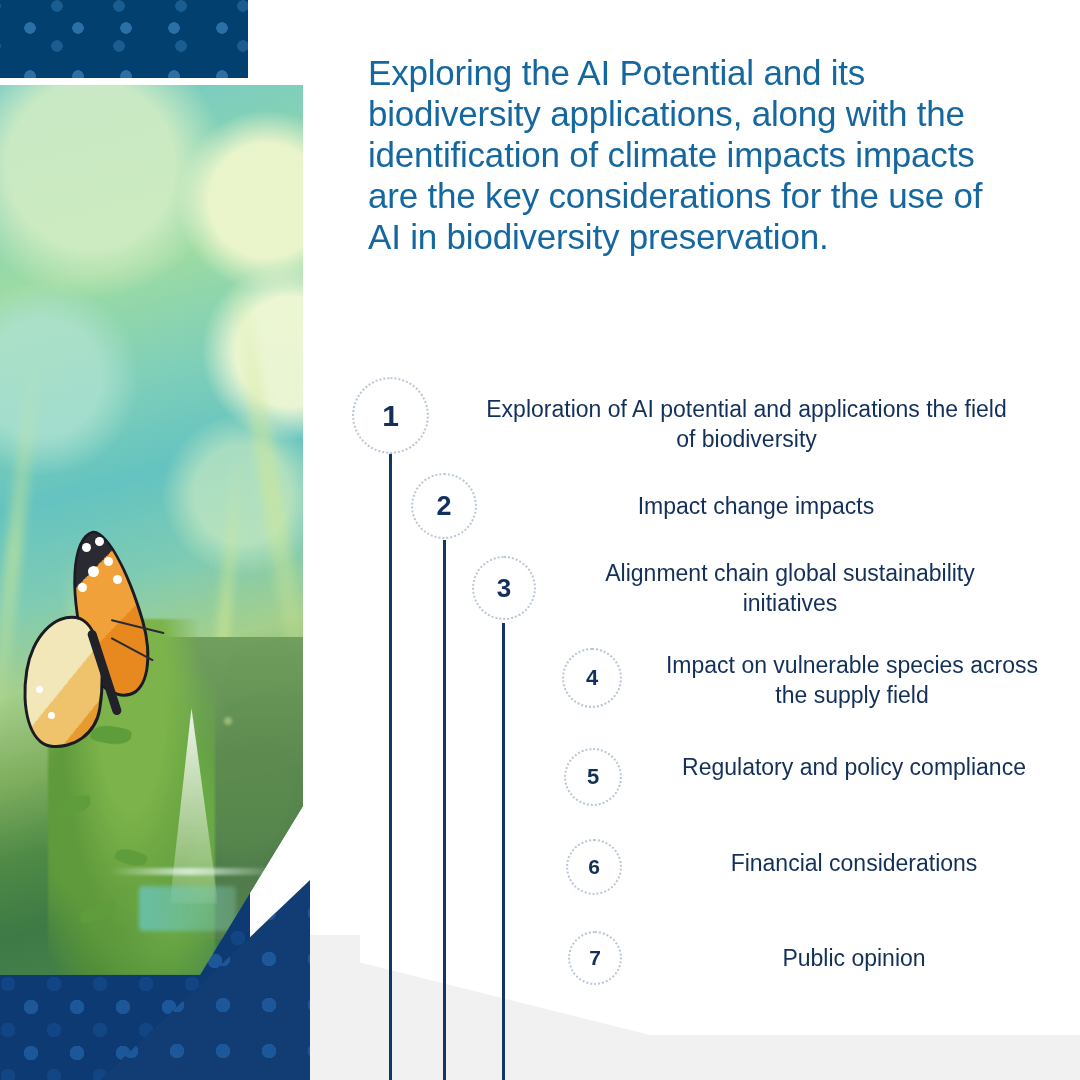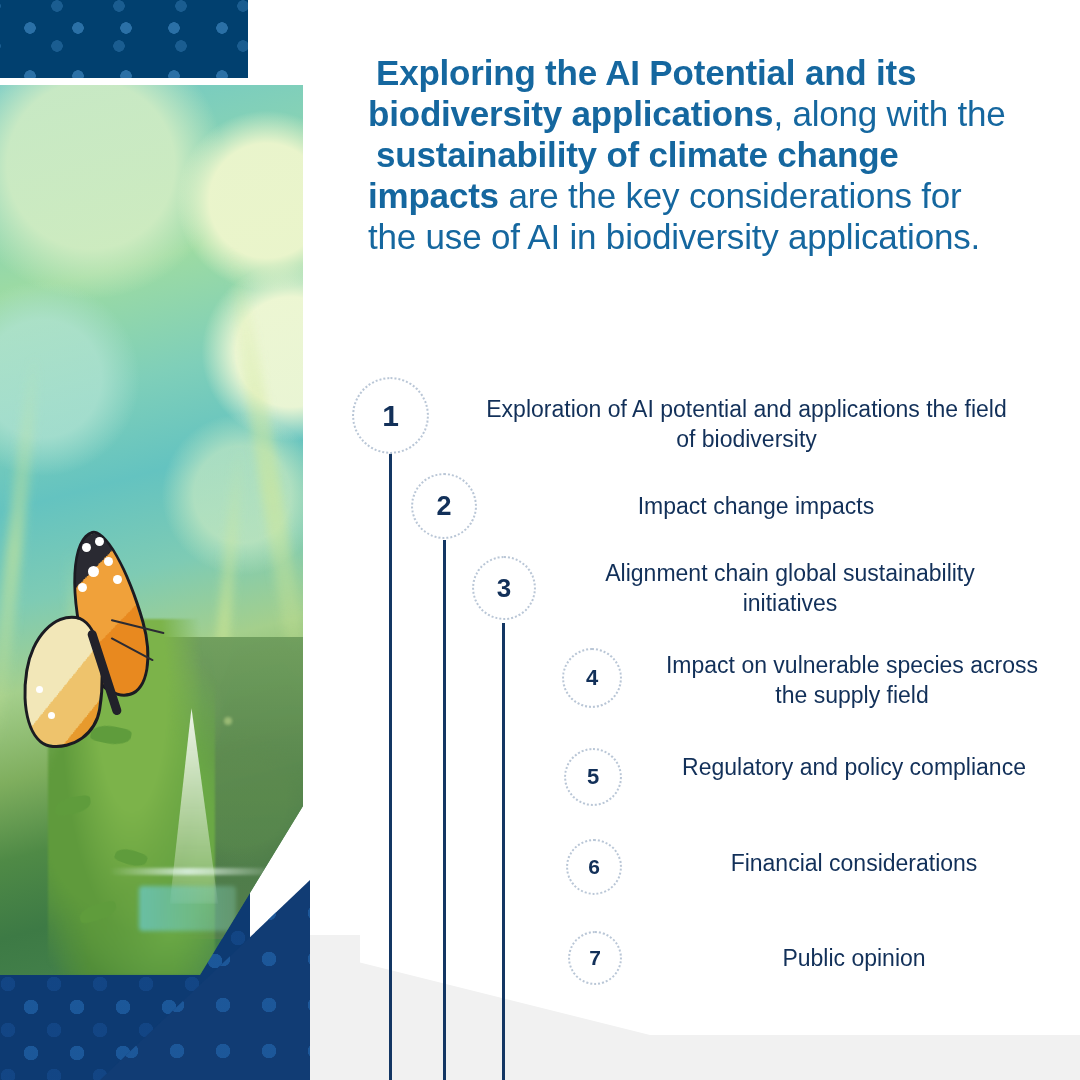--- a/index.html
+++ b/index.html
@@ -288,21 +288,21 @@
     position: absolute;
     left: 368px;
     top: 52px;
     width: 640px;
     font-size: 35px;
     line-height: 41px;
     color: #15679f;
     font-weight: 400;
     letter-spacing: -0.2px;
   }
-  .headline b { font-weight: 700; margin-left: 8px; }
+  .headline b { font-weight: 400; }
 
   
   .circle {
     position: absolute;
     border-radius: 50%;
     border: 2px dotted #b9c6d6;
     box-sizing: border-box;
     background: #ffffff;
     color: #123059;
     font-weight: 700;
@@ -385,21 +385,21 @@
       <div class="bf-antenna"></div>
       <div class="bf-antenna a2"></div>
     </div>
   </div>
 
   <div class="navy-diag">
     <div class="dots-dense"></div>
   </div>
 
   <div class="headline">
-    <b>Exploring the AI Potential and its biodiversity applications</b><span>, along with the </span><b>sustainability of climate change impacts</b><span> are the key considerations for the use of AI in biodiversity applications.</span>
+    <b>Exploring the AI Potential and its biodiversity applications</b><span>, along with the </span><b>identification of climate impacts impacts</b><span> are the key considerations for the use of AI in biodiversity preservation.</span>
   </div>
 
   <div class="connector" style="left:389px;top:452px;height:628px;"></div>
   <div class="connector" style="left:443px;top:540px;height:540px;"></div>
   <div class="connector" style="left:502px;top:623px;height:457px;"></div>
 
   <div class="circle" style="left:352px;top:377px;width:77px;height:77px;font-size:30px;">
     <span>1</span>
   </div>
   <div class="item-text" style="left:474px;top:394px;width:545px;">Exploration of AI potential and applications the field of biodiversity</div>

